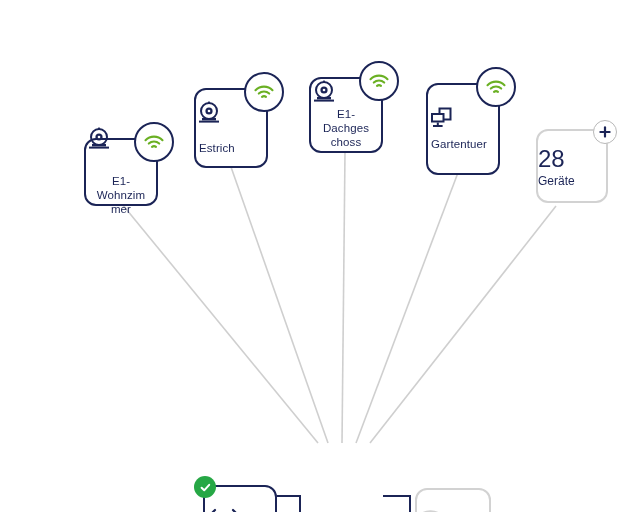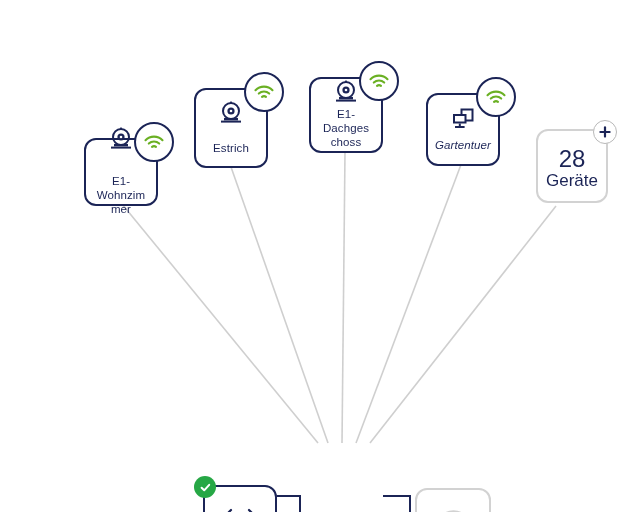--- a/index.html
+++ b/index.html
@@ -31,21 +31,21 @@
   }
 
   .node {
     position: absolute;
     box-sizing: border-box;
     background: #ffffff;
     border: 2px solid #1b2456;
     border-radius: 12px;
     display: flex;
     flex-direction: column;
-    align-items: center;
+    align-items: flex-start;
     justify-content: center;
     color: #1b2456;
     text-align: center;
     z-index: 5;
   }
   .node.dim {
     border-color: #d2d2d2;
     color: #9a9a9a;
   }
 
@@ -65,21 +65,21 @@
     word-break: break-word;
   }
 
   .count-value {
     font-size: 24px;
     line-height: 28px;
     color: #1b2456;
     font-weight: 400;
   }
   .count-label {
-    font-size: 17px;
+    font-size: 12px;
     line-height: 14px;
     color: #1b2456;
     margin-top: 1px;
   }
 
   
   .wifi-badge {
     position: absolute;
     width: 36px;
     height: 36px;
@@ -205,21 +205,21 @@
     </span>
     <span class="wifi-badge">
       <svg width="20" height="15" viewBox="0 0 20 15" xmlns="http://www.w3.org/2000/svg">
         <path d="M1.5 5.2 A12 12 0 0 1 18.5 5.2" fill="none" stroke="#6ab023" stroke-width="2.1" stroke-linecap="round"></path>
         <path d="M4.8 8.6 A7.5 7.5 0 0 1 15.2 8.6" fill="none" stroke="#6ab023" stroke-width="2.1" stroke-linecap="round"></path>
         <path d="M8 11.9 A3.2 3.2 0 0 1 12 11.9" fill="none" stroke="#6ab023" stroke-width="2.1" stroke-linecap="round"></path>
       </svg>
     </span>
   </div>
 
-  <div class="node" style="left:426px; top:93px; width:74px; height:73px;font-style:italic;">
+  <div class="node" style="left:426px; top:83px; width:74px; height:92px;">
     <span class="node-icon">
       <svg width="26" height="22" viewBox="0 0 26 22" xmlns="http://www.w3.org/2000/svg">
         <rect x="11.5" y="1.5" width="11" height="11" fill="none" stroke="#1b2456" stroke-width="2"></rect>
         <rect x="3" y="6" width="13.5" height="9.5" fill="#1b2456"></rect>
         <rect x="5" y="8" width="9.5" height="5.5" fill="#ffffff"></rect>
         <line x1="9.8" y1="15.5" x2="9.8" y2="18.5" stroke="#1b2456" stroke-width="2"></line>
         <line x1="5" y1="19" x2="14.6" y2="19" stroke="#1b2456" stroke-width="2"></line>
       </svg>
     </span>
     <span class="node-label" style="margin-top:8px;">Gartentuer</span>

